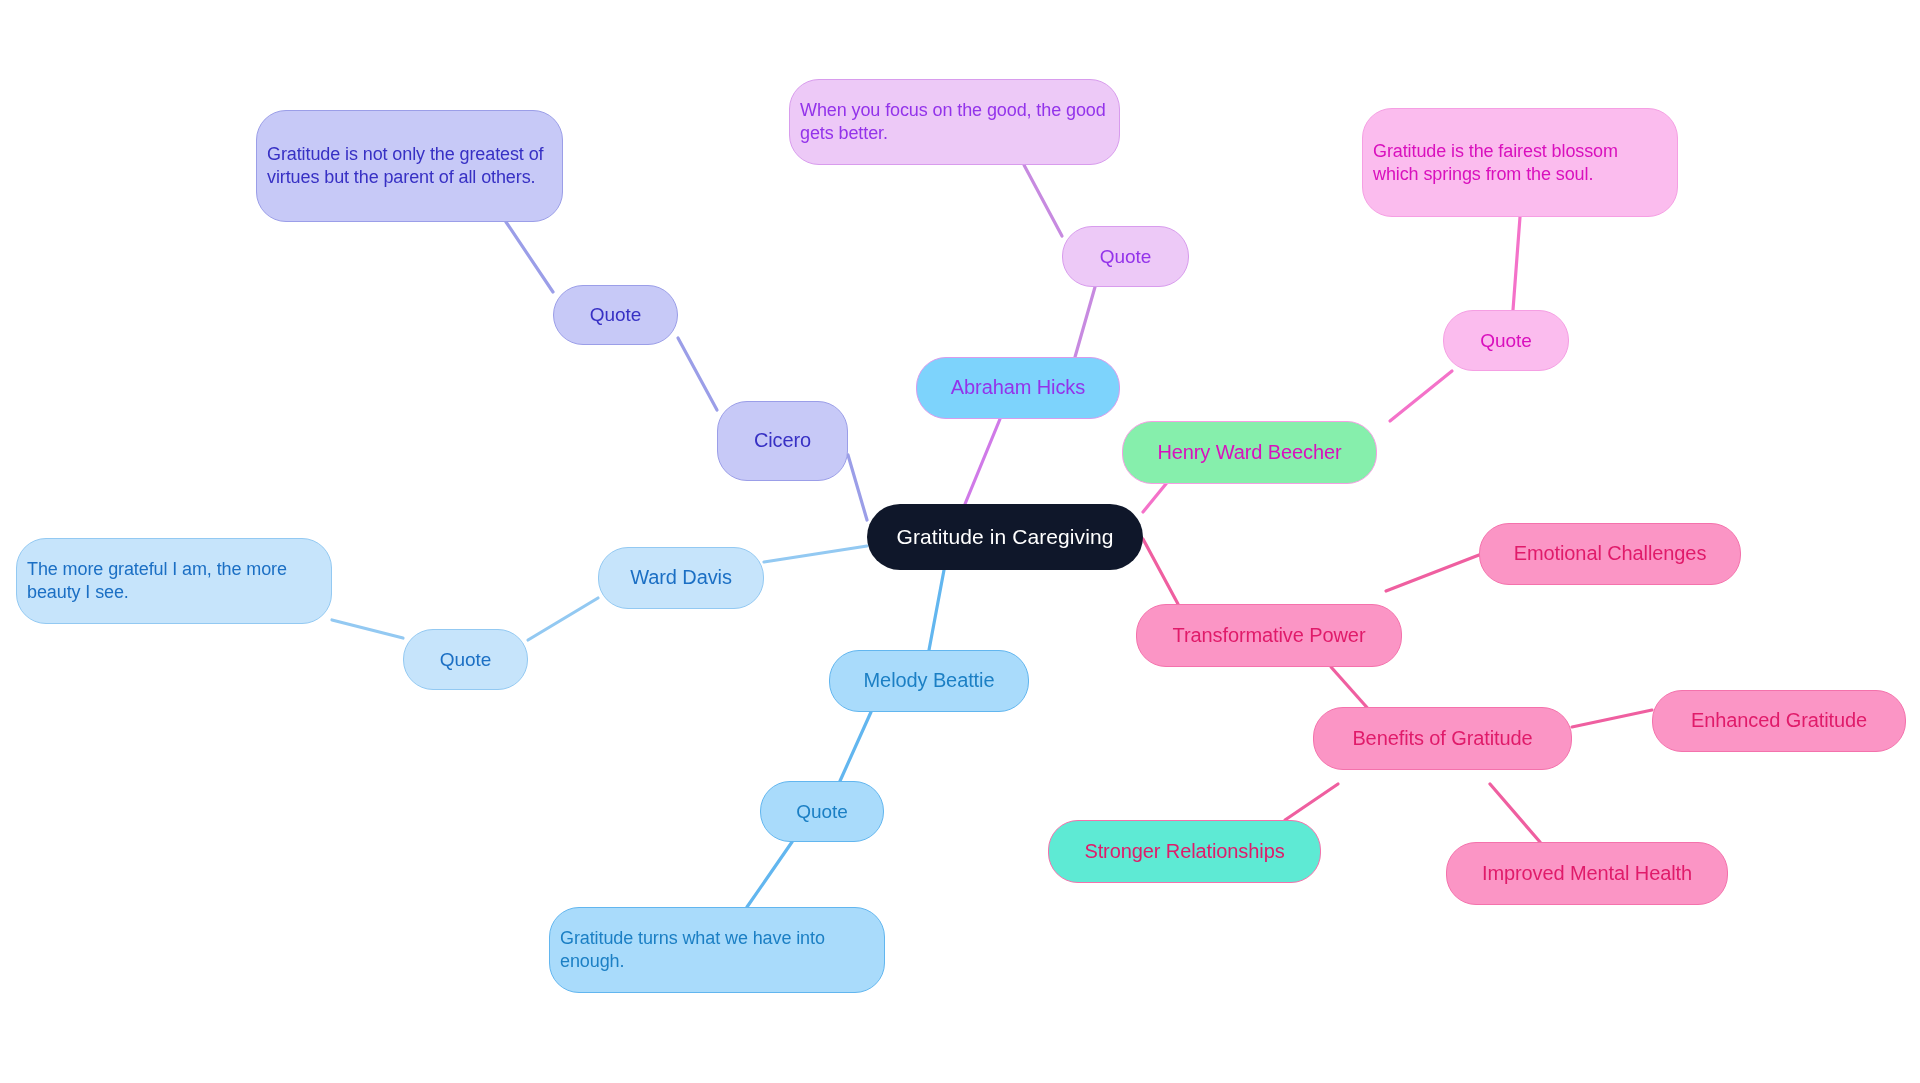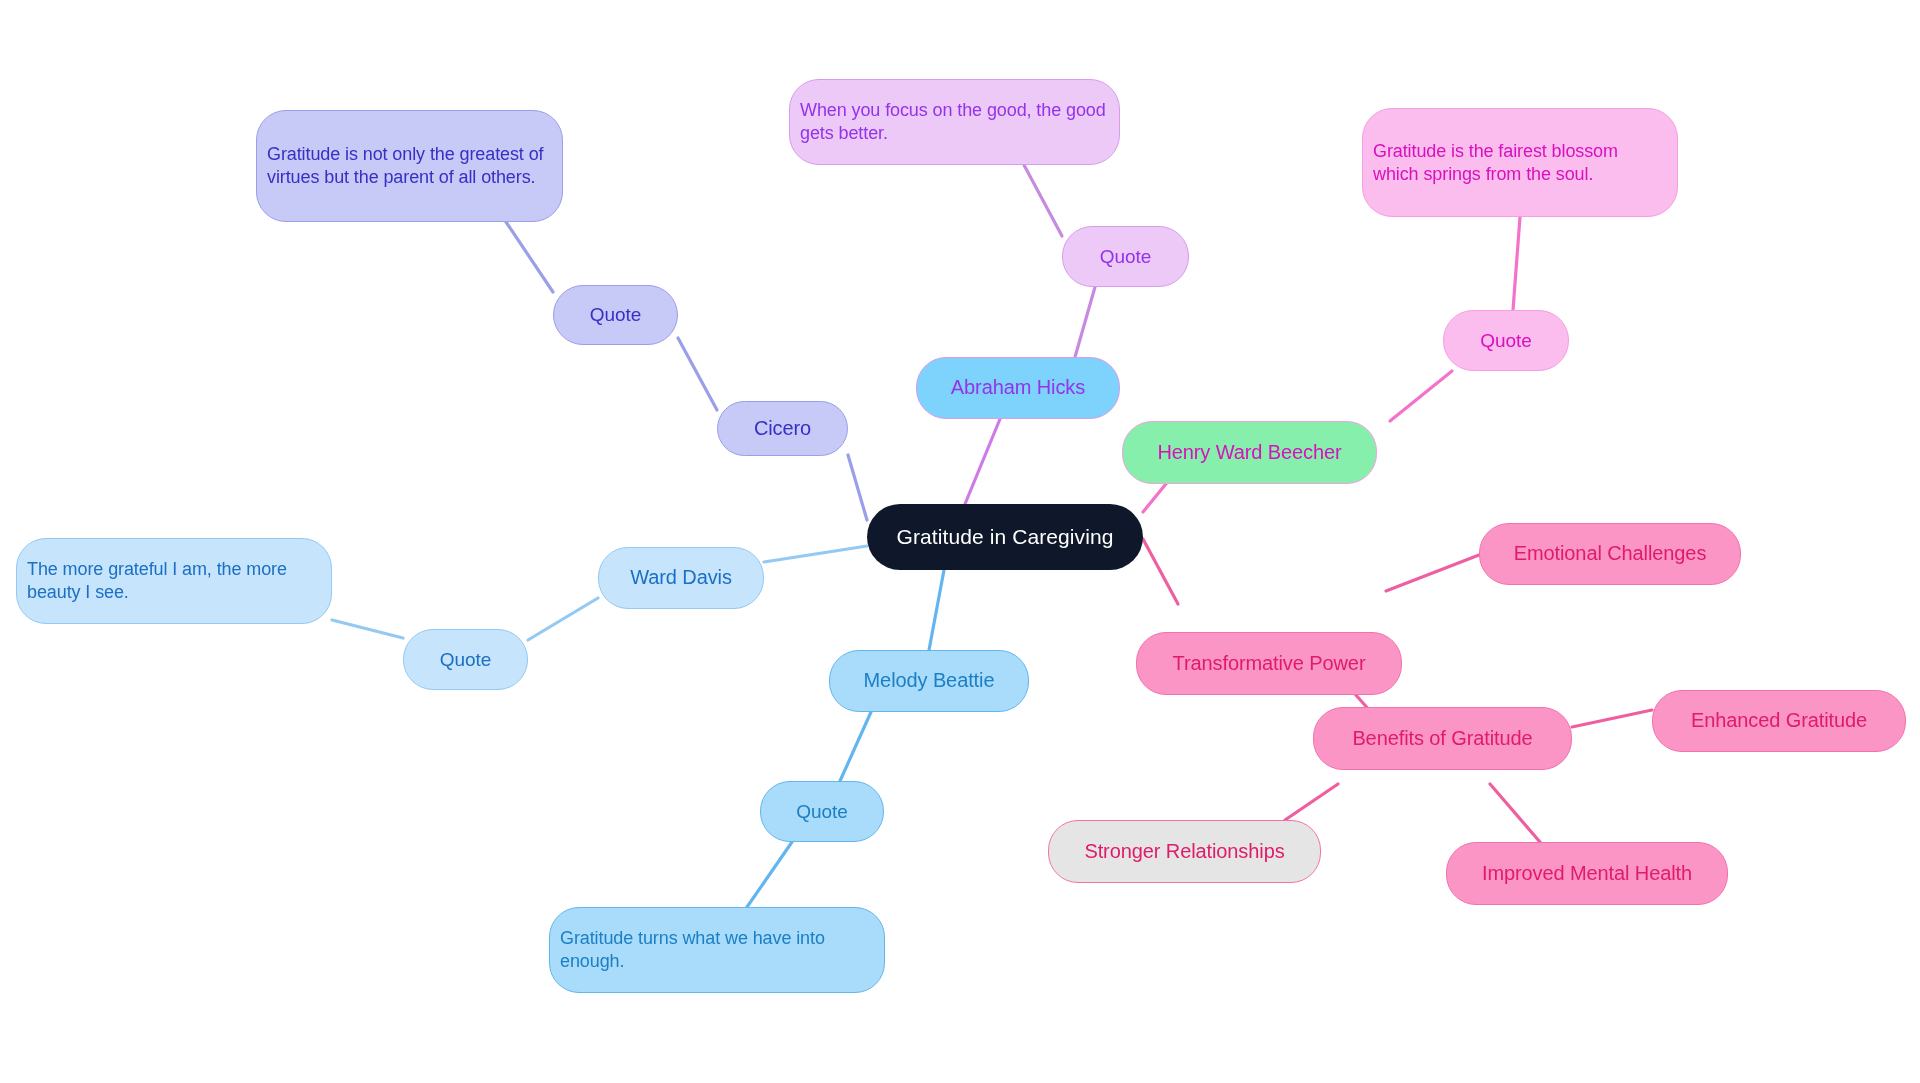--- a/index.html
+++ b/index.html
@@ -67,34 +67,34 @@
       <line x1="1490" y1="784" x2="1540" y2="842" stroke="#ef5fa0" stroke-width="3.2" stroke-linecap="round"></line>
       <line x1="867" y1="546" x2="764" y2="562" stroke="#93c9f2" stroke-width="3.2" stroke-linecap="round"></line>
       <line x1="598" y1="598" x2="528" y2="640" stroke="#93c9f2" stroke-width="3.2" stroke-linecap="round"></line>
       <line x1="403" y1="638" x2="332" y2="620" stroke="#93c9f2" stroke-width="3.2" stroke-linecap="round"></line>
       <line x1="944" y1="570" x2="929" y2="650" stroke="#62b6ef" stroke-width="3.2" stroke-linecap="round"></line>
       <line x1="871" y1="712" x2="840" y2="781" stroke="#62b6ef" stroke-width="3.2" stroke-linecap="round"></line>
       <line x1="792" y1="842" x2="747" y2="907" stroke="#62b6ef" stroke-width="3.2" stroke-linecap="round"></line>
     </svg>
   <div id="node-layer">
       <div class="node root" style="left: 867px; top: 504px; width: 276px; height: 66px; background: rgb(15, 23, 42); border-color: rgb(15, 23, 42); color: rgb(255, 255, 255); font-size: 21px;">Gratitude in Caregiving</div>
-      <div class="node" style="left: 717px; top: 401px; width: 131px; height: 55px; background: rgb(199, 201, 247); border-color: rgb(155, 158, 232); color: rgb(55, 48, 196); font-size: 20px;">Cicero</div>
+      <div class="node" style="left: 717px; top: 401px; width: 131px; height: 80px; background: rgb(199, 201, 247); border-color: rgb(155, 158, 232); color: rgb(55, 48, 196); font-size: 20px;">Cicero</div>
       <div class="node" style="left: 553px; top: 285px; width: 125px; height: 60px; background: rgb(199, 201, 247); border-color: rgb(155, 158, 232); color: rgb(55, 48, 196); font-size: 19px;">Quote</div>
       <div class="node" style="left: 256px; top: 110px; width: 307px; height: 112px; background: rgb(199, 201, 247); border-color: rgb(155, 158, 232); color: rgb(55, 48, 196); font-size: 18px;">Gratitude is not only the greatest of virtues but the parent of all others.</div>
       <div class="node" style="left: 916px; top: 357px; width: 204px; height: 62px; background: #7dd3fc; border-color: rgb(216, 156, 237); color: rgb(147, 51, 234); font-size: 20px;">Abraham Hicks</div>
       <div class="node" style="left: 1062px; top: 226px; width: 127px; height: 61px; background: rgb(237, 201, 247); border-color: rgb(216, 156, 237); color: rgb(147, 51, 234); font-size: 19px;">Quote</div>
       <div class="node" style="left: 789px; top: 79px; width: 331px; height: 86px; background: rgb(237, 201, 247); border-color: rgb(216, 156, 237); color: rgb(147, 51, 234); font-size: 18px;">When you focus on the good, the good gets better.</div>
       <div class="node" style="left: 1122px; top: 421px; width: 255px; height: 63px; background: #86efac; border-color: rgb(245, 159, 227); color: rgb(217, 16, 189); font-size: 20px;">Henry Ward Beecher</div>
       <div class="node" style="left: 1443px; top: 310px; width: 126px; height: 61px; background: rgb(251, 188, 238); border-color: rgb(245, 159, 227); color: rgb(217, 16, 189); font-size: 19px;">Quote</div>
       <div class="node" style="left: 1362px; top: 108px; width: 316px; height: 109px; background: rgb(251, 188, 238); border-color: rgb(245, 159, 227); color: rgb(217, 16, 189); font-size: 18px;">Gratitude is the fairest blossom which springs from the soul.</div>
-      <div class="node" style="left: 1136px; top: 632px; width: 266px; height: 63px; background: rgb(251, 149, 197); border-color: rgb(244, 114, 172); color: rgb(224, 27, 106); font-size: 20px;">Transformative Power</div>
+      <div class="node" style="left: 1136px; top: 604px; width: 266px; height: 63px; background: rgb(251, 149, 197); border-color: rgb(244, 114, 172); color: rgb(224, 27, 106); font-size: 20px;">Transformative Power</div>
       <div class="node" style="left: 1479px; top: 523px; width: 262px; height: 62px; background: rgb(251, 149, 197); border-color: rgb(244, 114, 172); color: rgb(224, 27, 106); font-size: 20px;">Emotional Challenges</div>
       <div class="node" style="left: 1313px; top: 707px; width: 259px; height: 63px; background: rgb(251, 149, 197); border-color: rgb(244, 114, 172); color: rgb(224, 27, 106); font-size: 20px;">Benefits of Gratitude</div>
       <div class="node" style="left: 1652px; top: 690px; width: 254px; height: 62px; background: rgb(251, 149, 197); border-color: rgb(244, 114, 172); color: rgb(224, 27, 106); font-size: 20px;">Enhanced Gratitude</div>
-      <div class="node" style="left: 1048px; top: 820px; width: 273px; height: 63px; background: #e5e5e5; border-color: rgb(244, 114, 172); color: rgb(224, 27, 106); font-size: 20px;">Stronger Relationships</div>
+      <div class="node" style="left: 1048px; top: 820px; width: 273px; height: 63px; background: #5eead4; border-color: rgb(244, 114, 172); color: rgb(224, 27, 106); font-size: 20px;">Stronger Relationships</div>
       <div class="node" style="left: 1446px; top: 842px; width: 282px; height: 63px; background: rgb(251, 149, 197); border-color: rgb(244, 114, 172); color: rgb(224, 27, 106); font-size: 20px;">Improved Mental Health</div>
       <div class="node" style="left: 598px; top: 547px; width: 166px; height: 62px; background: rgb(198, 228, 251); border-color: rgb(147, 201, 242); color: rgb(27, 111, 196); font-size: 20px;">Ward Davis</div>
       <div class="node" style="left: 403px; top: 629px; width: 125px; height: 61px; background: rgb(198, 228, 251); border-color: rgb(147, 201, 242); color: rgb(27, 111, 196); font-size: 19px;">Quote</div>
       <div class="node" style="left: 16px; top: 538px; width: 316px; height: 86px; background: rgb(198, 228, 251); border-color: rgb(147, 201, 242); color: rgb(27, 111, 196); font-size: 18px;">The more grateful I am, the more beauty I see.</div>
       <div class="node" style="left: 829px; top: 650px; width: 200px; height: 62px; background: rgb(169, 219, 251); border-color: rgb(98, 182, 239); color: rgb(27, 127, 196); font-size: 20px;">Melody Beattie</div>
       <div class="node" style="left: 760px; top: 781px; width: 124px; height: 61px; background: rgb(169, 219, 251); border-color: rgb(98, 182, 239); color: rgb(27, 127, 196); font-size: 19px;">Quote</div>
       <div class="node" style="left: 549px; top: 907px; width: 336px; height: 86px; background: rgb(169, 219, 251); border-color: rgb(98, 182, 239); color: rgb(27, 127, 196); font-size: 18px;">Gratitude turns what we have into enough.</div>
     </div>
 </div>
 

